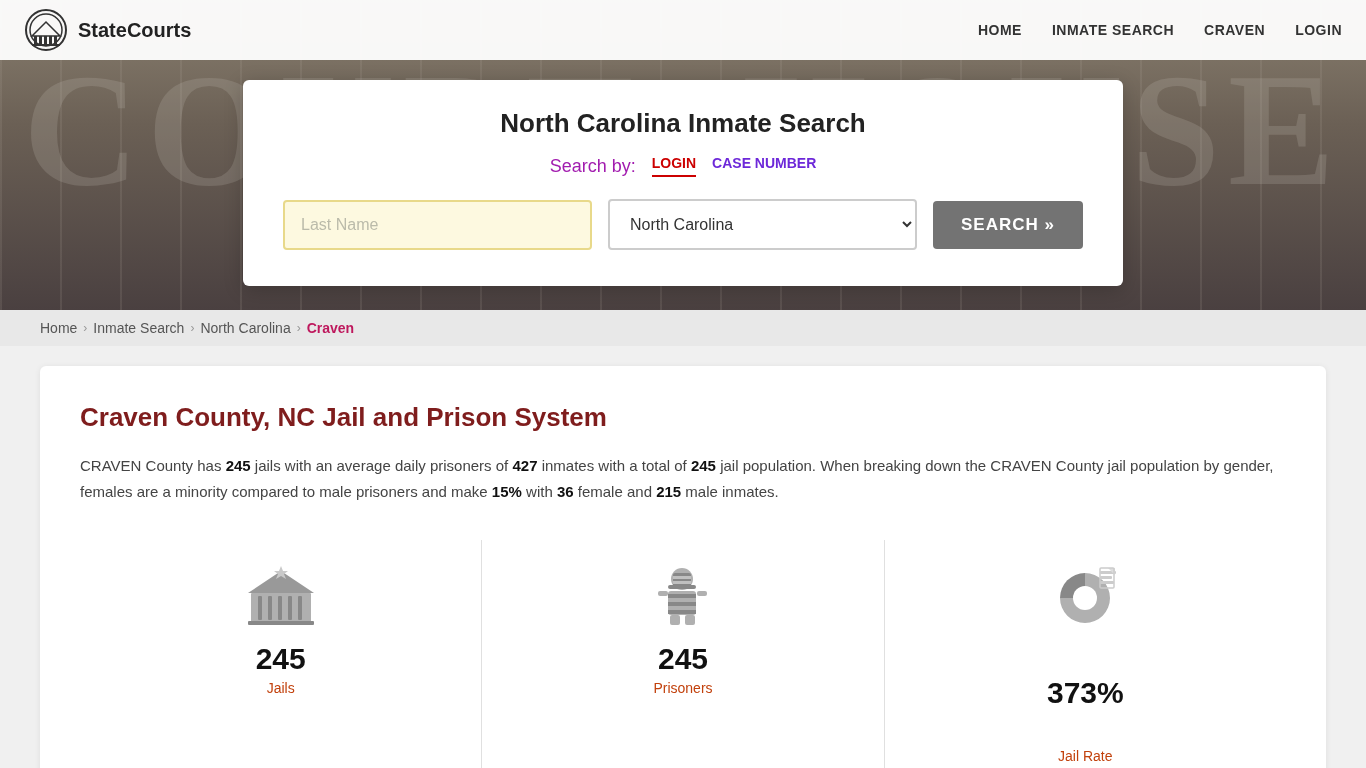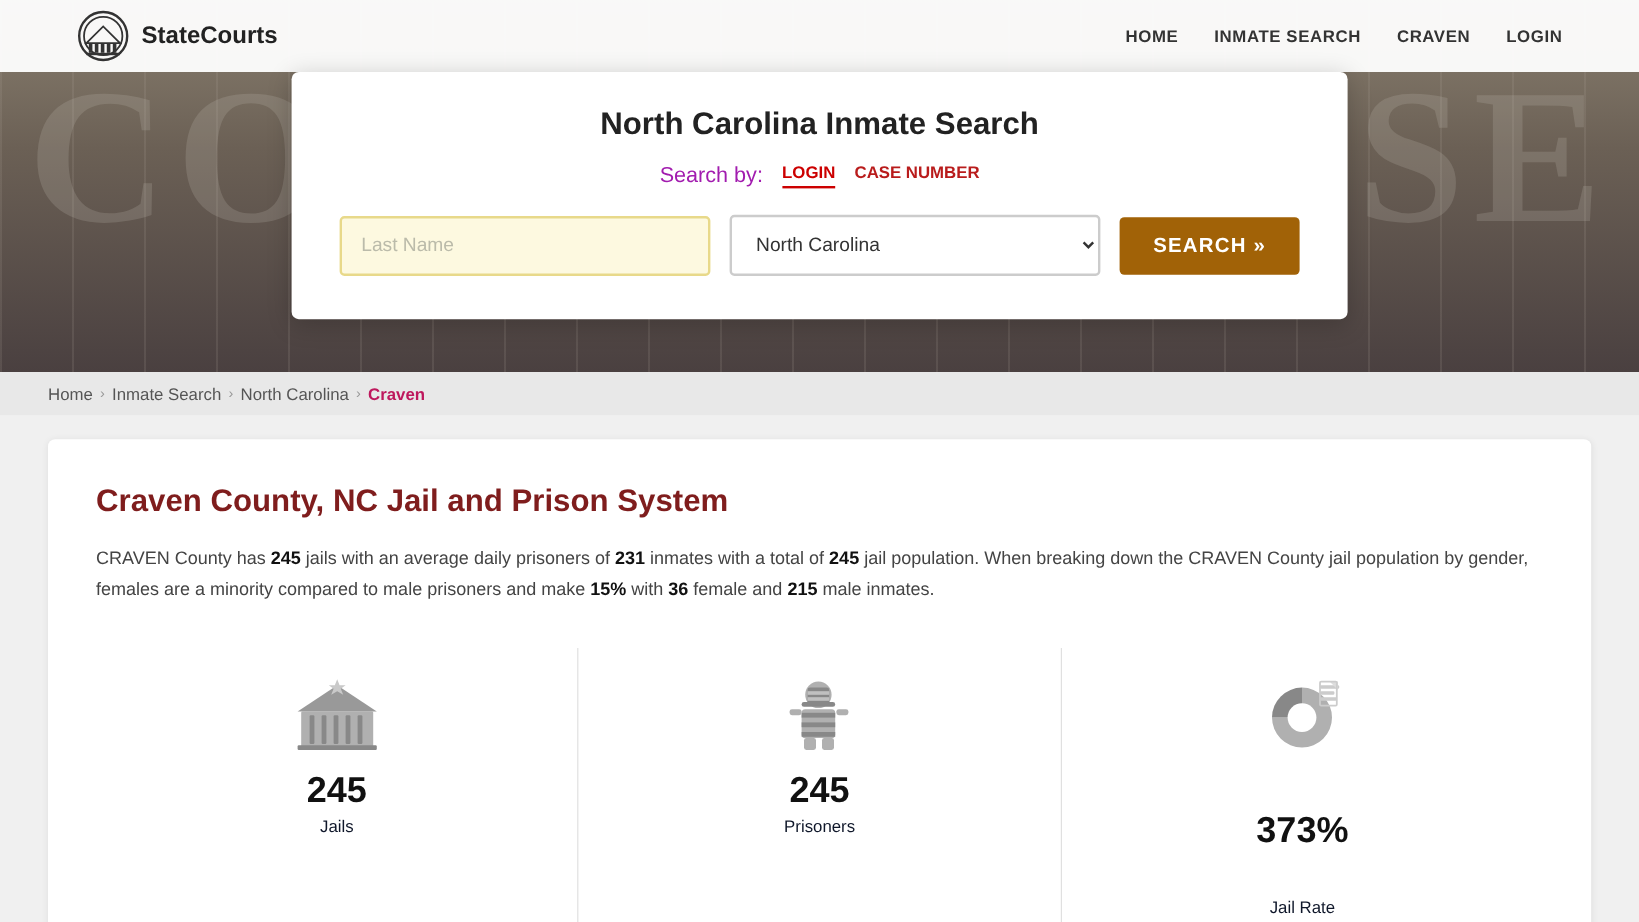--- a/index.html
+++ b/index.html
@@ -26,21 +26,21 @@
       justify-content: center;
     }
 
     
     .navbar {
       position: relative;
       z-index: 10;
       display: flex;
       align-items: center;
       justify-content: space-between;
-      padding: 8px 64px;
+      padding: 8px 24px;
       background: rgba(255,255,255,0.95);
     }
     .logo-area {
       display: flex;
       align-items: center;
       gap: 10px;
     }
     .logo-icon {
       width: 44px;
       height: 44px;
@@ -63,20 +63,21 @@
       letter-spacing: 0.5px;
       cursor: pointer;
     }
 
     
     .search-card-wrapper {
       position: relative;
       z-index: 10;
       display: flex;
       justify-content: center;
+      margin-top: 20px;
       padding: 0 40px;
     }
     .search-card {
       background: white;
       border-radius: 6px;
       padding: 28px 40px 36px;
       width: 880px;
       box-shadow: 0 4px 20px rgba(0,0,0,0.2);
     }
     .search-card-title {
@@ -93,21 +94,21 @@
       gap: 16px;
       margin-bottom: 22px;
     }
     .search-by-label {
       font-size: 18px;
       color: #a21caf;
     }
     .search-tab {
       font-size: 14px;
       font-weight: bold;
-      color: #b91c1c;
+      color: #6d28d9;
       cursor: pointer;
       padding-bottom: 4px;
       border-bottom: 2px solid transparent;
     }
     .search-tab.active {
       color: #c00;
       border-bottom-color: #c00;
     }
     .search-inputs {
       display: flex;
@@ -131,21 +132,21 @@
       font-size: 16px;
       border: 2px solid #ccc;
       border-radius: 4px;
       background: white;
       color: #333;
       cursor: pointer;
       outline: none;
       appearance: auto;
     }
     .search-btn {
-      background: #a16207;
+      background: #737373;
       color: white;
       border: none;
       border-radius: 4px;
       padding: 14px 28px;
       font-size: 17px;
       font-weight: bold;
       letter-spacing: 1px;
       cursor: pointer;
       white-space: nowrap;
     }
@@ -219,21 +220,21 @@
       margin-bottom: 12px;
     }
     .stat-number {
       font-size: 30px;
       font-weight: bold;
       color: #111;
       margin-bottom: 4px;
     }
     .stat-label {
       font-size: 14px;
-      color: #0f172a;
+      color: #c2410c;
     }
 
     
     .hero-letters {
       position: absolute;
       top: 50px;
       left: 0;
       right: 0;
       display: flex;
       justify-content: center;
@@ -330,21 +331,21 @@
   <span class="breadcrumb-sep">›</span>
   <span class="breadcrumb-active">Craven</span>
 </div>
 
 <div class="main-content">
   <h1 class="county-title">Craven County, NC Jail and Prison System</h1>
   <p class="county-description">
     <span>CRAVEN County has </span>
     <strong>245</strong>
     <span> jails with an average daily prisoners of </span>
-    <strong>231</strong>
+    <strong>427</strong>
     <span> inmates with a total of </span>
     <strong>245</strong>
     <span> jail population. When breaking down the CRAVEN County jail population by gender, females are a minority compared to male prisoners and make </span>
     <strong>15%</strong>
     <span> with </span>
     <strong>36</strong>
     <span> female and </span>
     <strong>215</strong>
     <span> male inmates.</span>
   </p>

